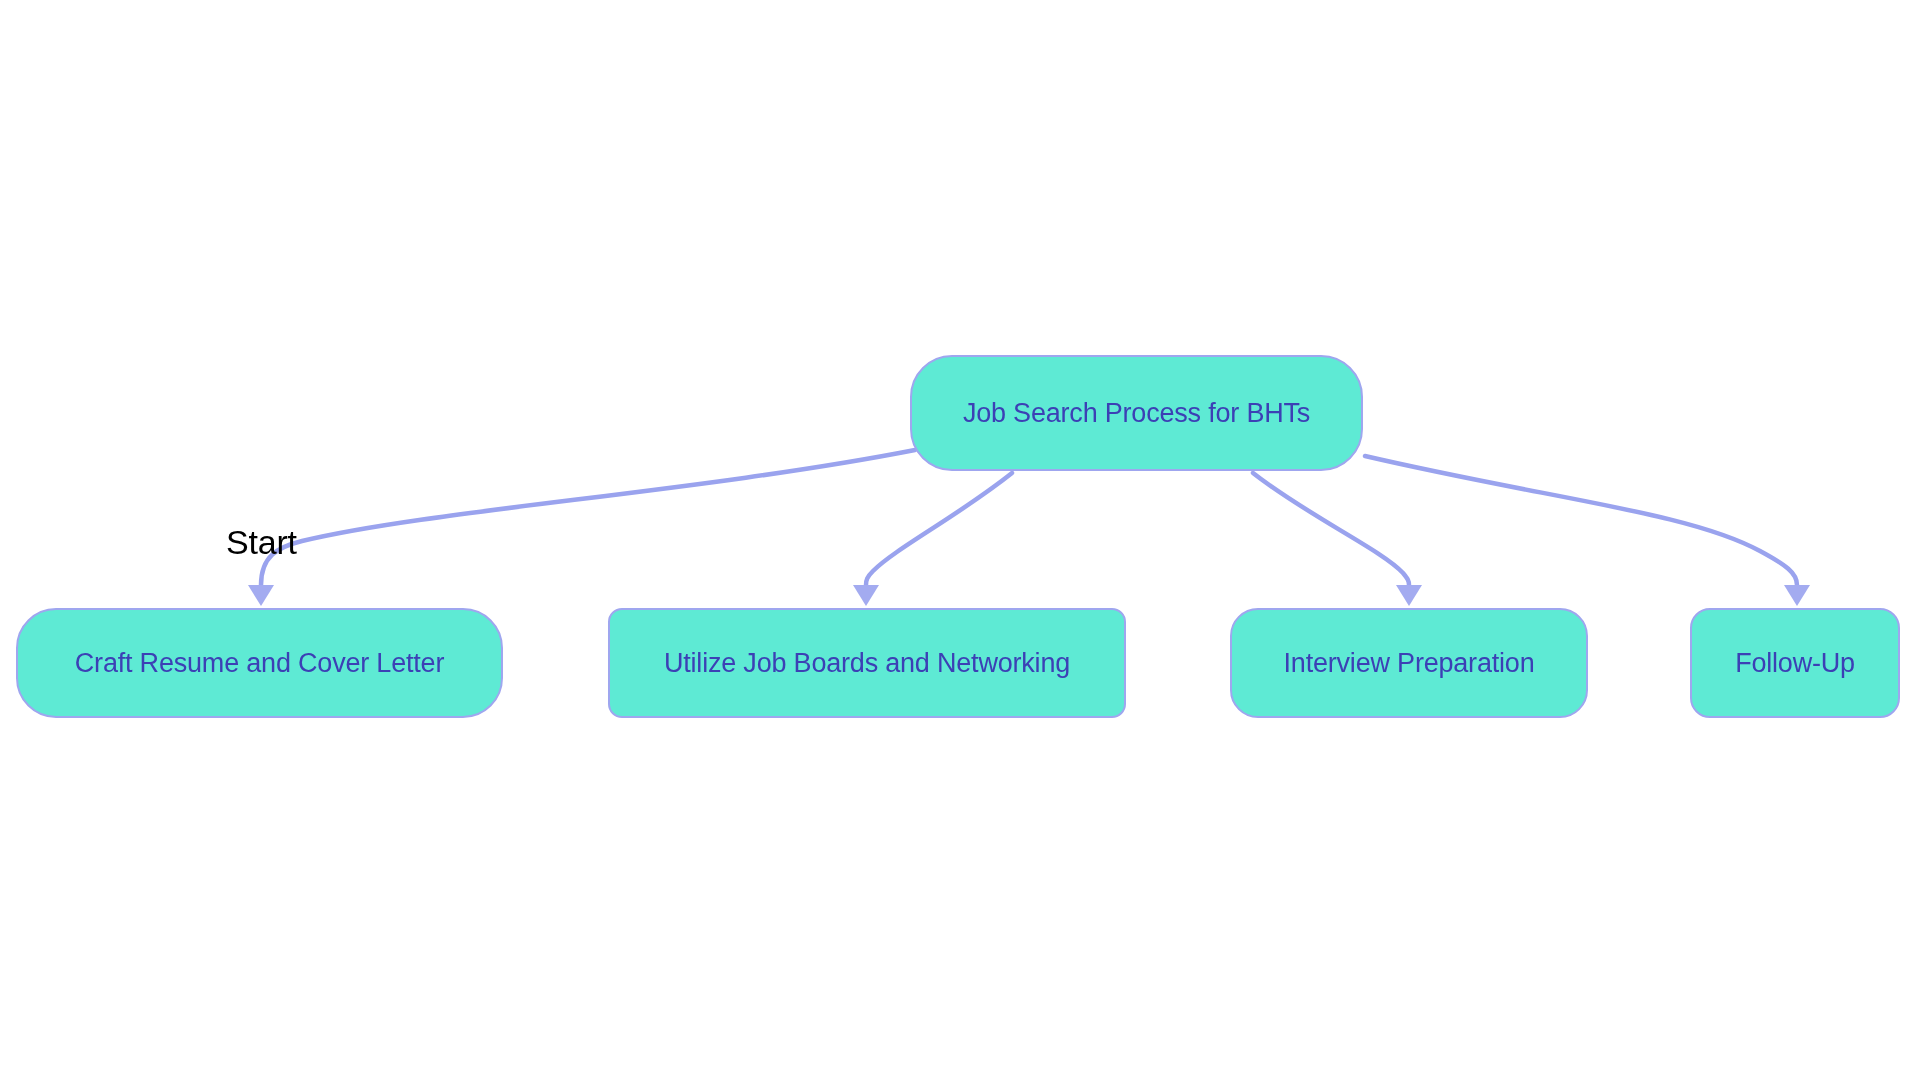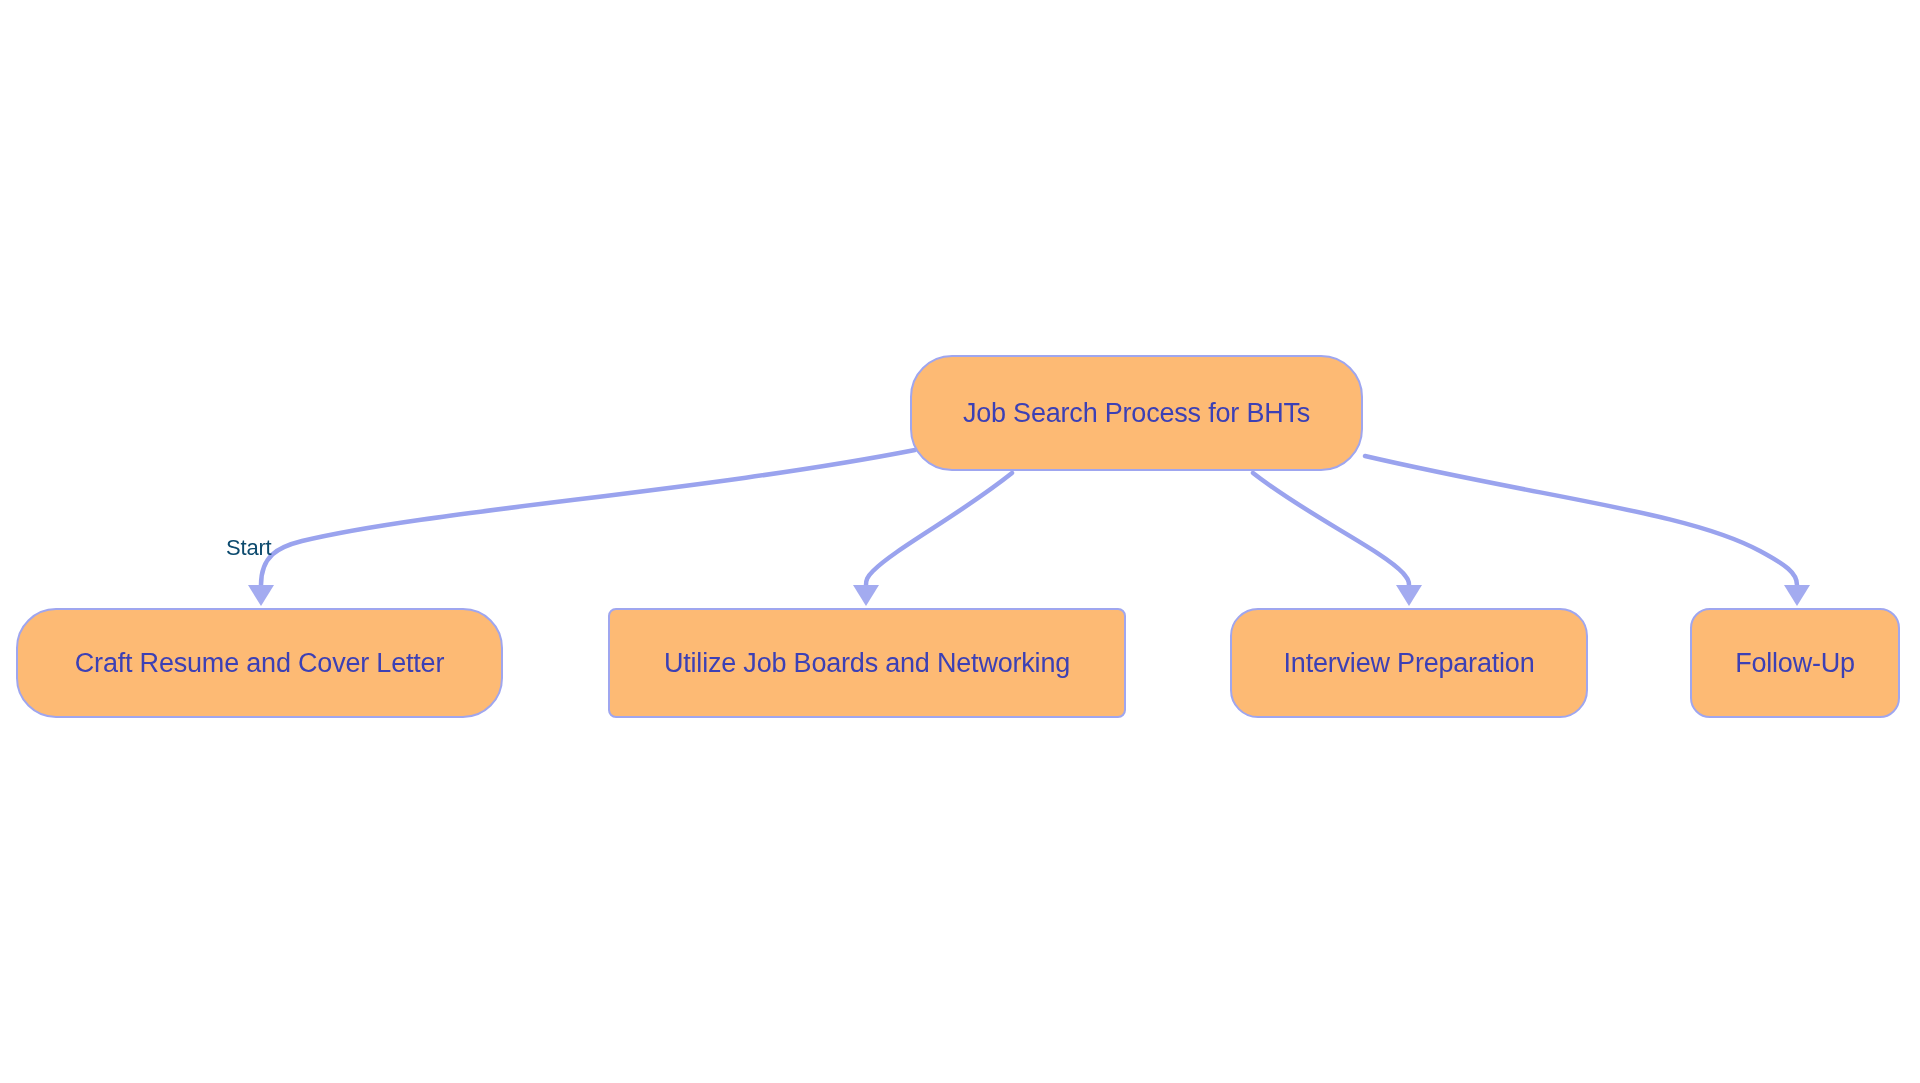--- a/index.html
+++ b/index.html
@@ -28,45 +28,44 @@
     stroke-width: 4.5;
     stroke-linecap: round;
   }
   .edges-layer polygon {
     fill: #a3abf0;
     stroke: none;
   }
   .node {
     position: absolute;
     box-sizing: border-box;
-    background: #fdba74;
+    background: #5eead4;
     border: 2px solid #9fa6ef;
     border-radius: 42px;
     display: flex;
     align-items: center;
     justify-content: center;
     color: #3c40b5;
     font-size: 27px;
     letter-spacing: -0.2px;
     white-space: nowrap;
   }
   .node-root  { left: 910px;  top: 355px; width: 453px; height: 116px; }
   .node-c1    { left: 16px;   top: 608px; width: 487px; height: 110px; border-radius: 40px; }
-  .node-c2    { left: 608px;  top: 608px; width: 518px; height: 110px; border-radius: 8px; }
+  .node-c2    { left: 608px;  top: 608px; width: 518px; height: 110px; border-radius: 14px; }
   .node-c3    { left: 1230px; top: 608px; width: 358px; height: 110px; border-radius: 28px; }
   .node-c4    { left: 1690px; top: 608px; width: 210px; height: 110px; border-radius: 20px; }
   .edge-label {
     position: absolute;
     left: 226px;
     top: 523px;
-    color: #0c4a6e;
-    font-size: 22px;
+    color: #000000;
+    font-size: 34px;
     letter-spacing: -0.2px;
     white-space: nowrap;
-    margin-top: 12px;
   }
 </style>
 </head>
 <body>
 
 <div class="canvas">
 
   <svg class="edges-layer" viewBox="0 0 1920 1083" xmlns="http://www.w3.org/2000/svg">
     <path d="M 915 450 C 700 492, 430 510, 302 541 C 278 547, 261 556, 261 585"></path>
     <polygon points="248,585 274,585 261,606"></polygon>

